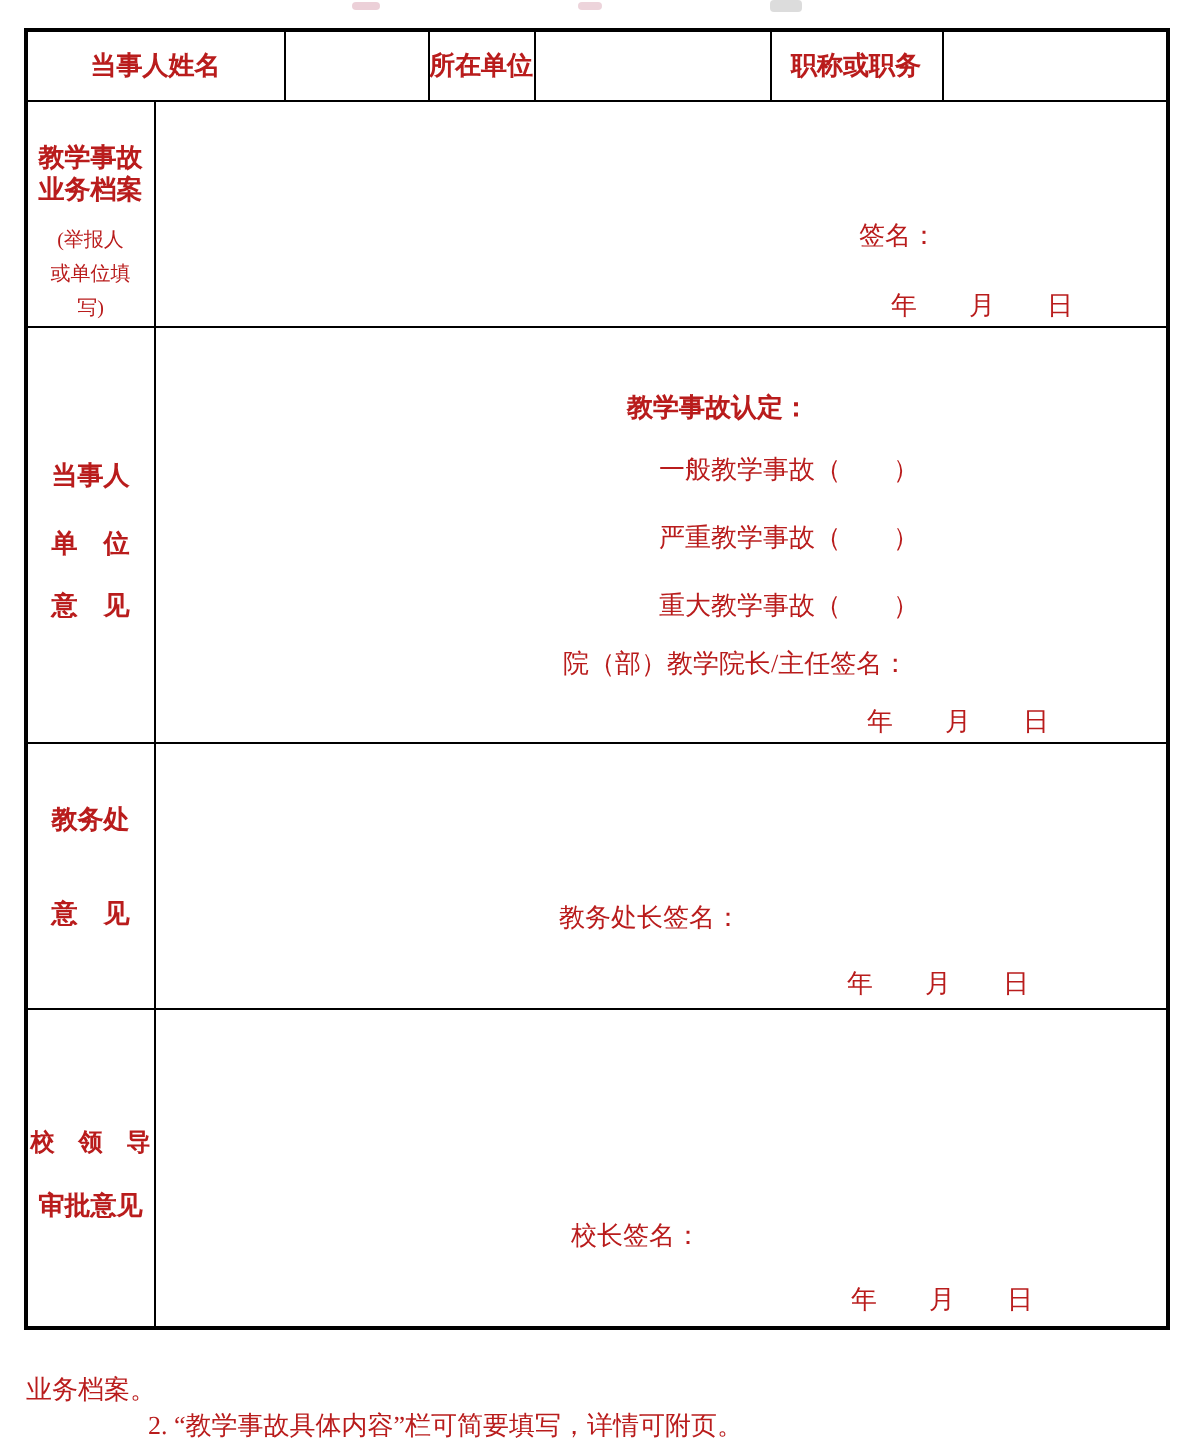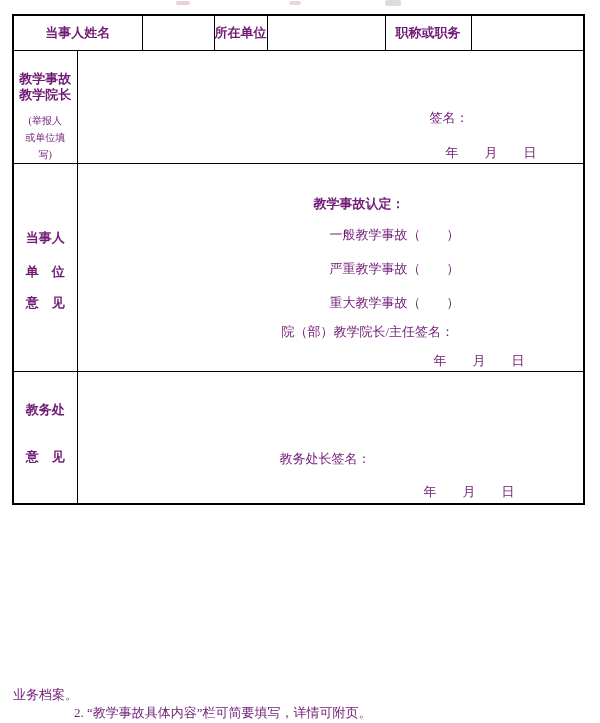--- a/index.html
+++ b/index.html
@@ -3,21 +3,21 @@
 <meta charset="utf-8">
 <style>
   * { margin: 0; padding: 0; box-sizing: border-box; }
   html, body { background: #fff; }
   .page {
     position: relative;
     width: 600px;
     height: 723px;
     background: #ffffff;
     font-family: "Liberation Serif", "DejaVu Serif", serif;
-    color: #701a75;
+    color: #b91c1c;
     font-size: 13px;
     overflow: hidden;
   }
   .artifact { position: absolute; border-radius: 2px; }
   .art1 { left: 176px; top: 1px; width: 14px; height: 4px; background: #dcaab8; opacity: .55; }
   .art2 { left: 289px; top: 1px; width: 12px; height: 4px; background: #dcaab8; opacity: .5; }
   .art3 { left: 385px; top: 0px; width: 16px; height: 6px; background: #bfbfbf; opacity: .55; }
 
   table.form-table {
     position: absolute;
@@ -75,21 +75,21 @@
       <td class="bold center vcenter">所在单位</td>
       <td class="vcenter"></td>
       <td class="bold center vcenter">职称或职务</td>
       <td class="vcenter"></td>
     </tr>
 
     <tr style="height:113px">
       <td>
         <div class="inner">
           <div class="ln bold" style="top:20px">教学事故</div>
-          <div class="ln bold" style="top:36px">教学院长</div>
+          <div class="ln bold" style="top:36px">业务档案</div>
           <div class="ln smallnote" style="top:62px">(举报人</div>
           <div class="ln smallnote" style="top:79px">或单位填</div>
           <div class="ln smallnote" style="top:96px">写)</div>
         </div>
       </td>
       <td colspan="6">
         <div class="inner">
           <div class="pos" style="left:352px; top:59px">签名：</div>
           <div class="pos" style="left:368px; top:94px">年　　月　　日</div>
         </div>
@@ -124,19 +124,33 @@
         </div>
       </td>
       <td colspan="6">
         <div class="inner">
           <div class="pos" style="left:202px; top:79px">教务处长签名：</div>
           <div class="pos" style="left:346px; top:112px">年　　月　　日</div>
         </div>
       </td>
     </tr>
 
+    <tr style="height:160px">
+      <td>
+        <div class="inner">
+          <div class="ln bold" style="top:58px; font-size:12px">校　领　导</div>
+          <div class="ln bold" style="top:90px">审批意见</div>
+        </div>
+      </td>
+      <td colspan="6">
+        <div class="inner">
+          <div class="pos" style="left:208px; top:105px">校长签名：</div>
+          <div class="pos" style="left:348px; top:137px">年　　月　　日</div>
+        </div>
+      </td>
+    </tr>
   </tbody>
     </table>
 
   <div class="notes-line" style="left:13px; top:686px">业务档案。</div>
   <div class="notes-line" style="left:74px; top:704px">2. “教学事故具体内容”栏可简要填写，详情可附页。</div>
 
 </div>
 
 </body></html>

